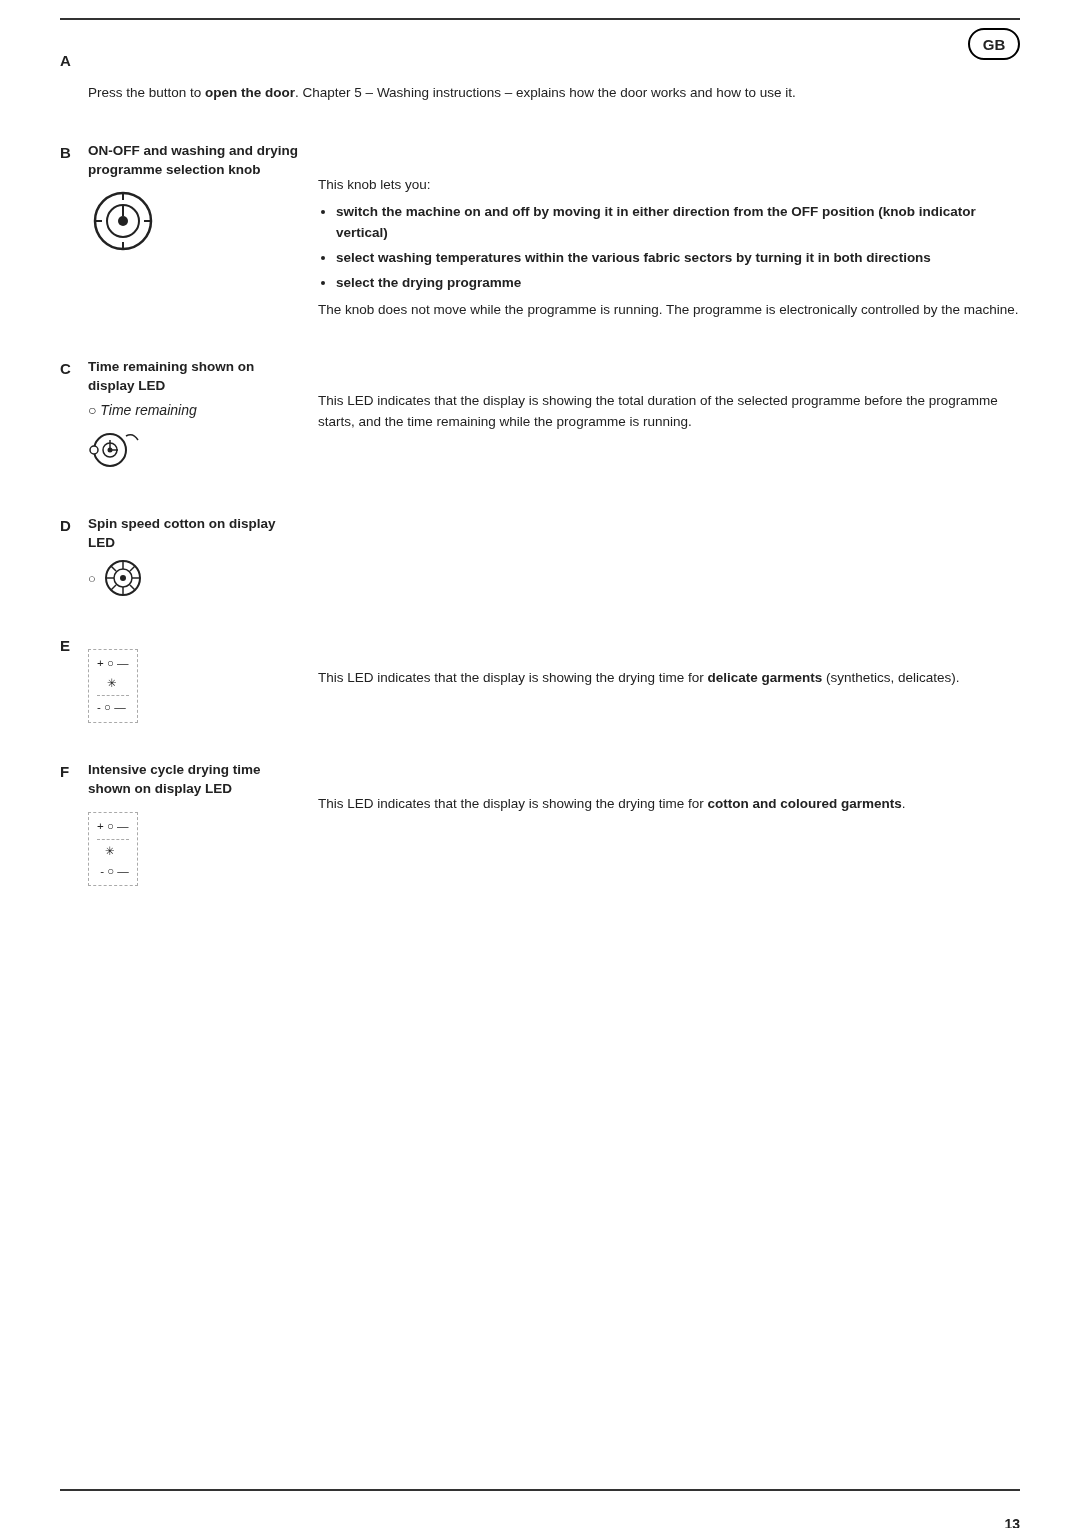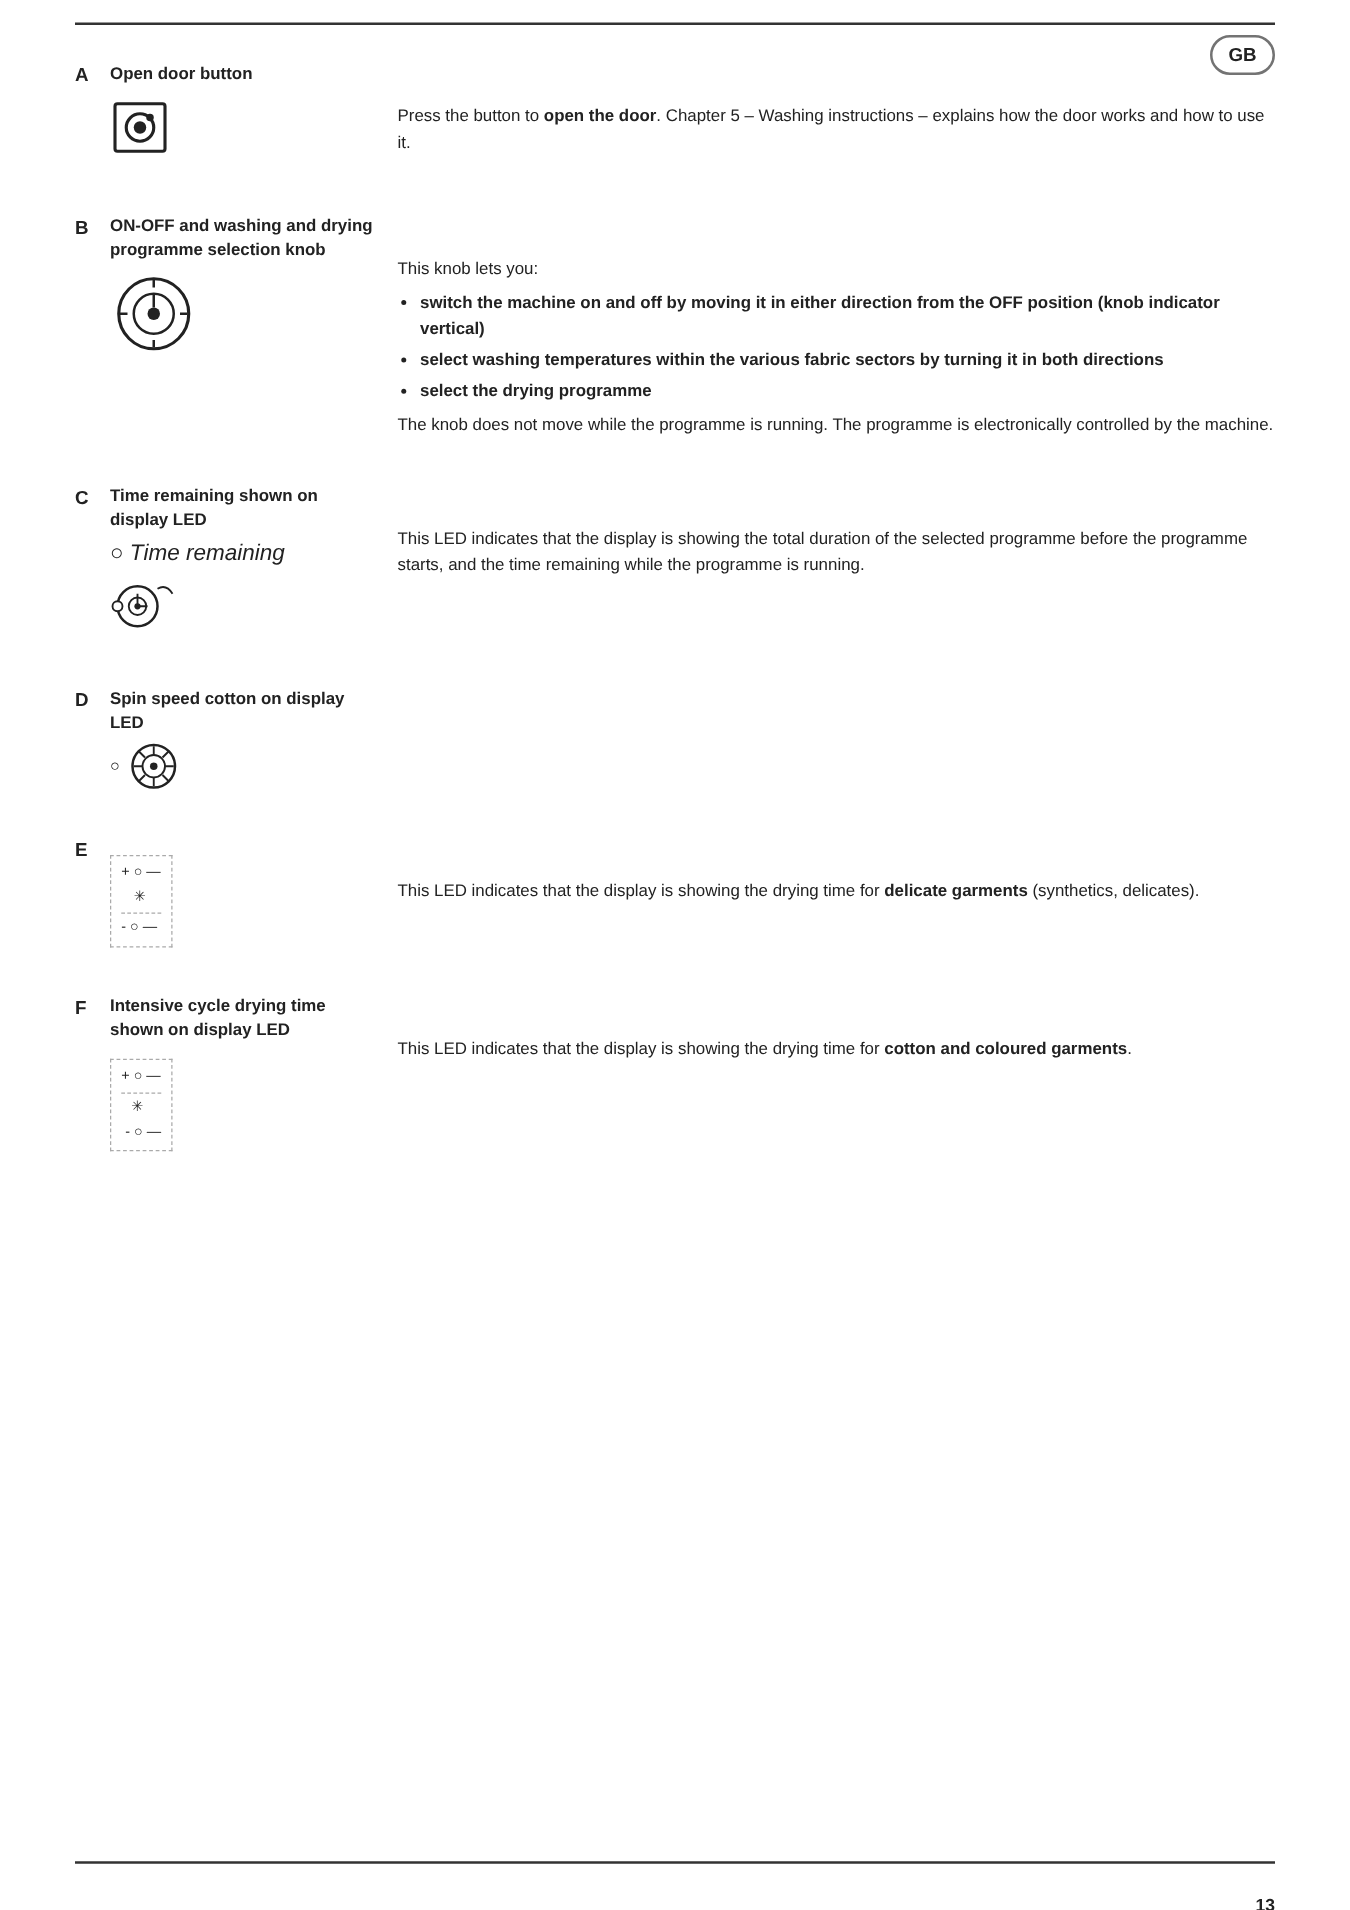--- a/index.html
+++ b/index.html
@@ -26,21 +26,21 @@
       margin: 18px 60px 0 60px;
     }
 
     
     .gb-badge {
       position: absolute;
       top: 10px;
       right: 60px;
       width: 52px;
       height: 32px;
-      border: 2px solid #737373;
+      border: 2px solid #000000;
       border-radius: 16px;
       display: flex;
       align-items: center;
       justify-content: center;
       font-weight: bold;
       font-size: 15px;
     }
 
     
     .content {
@@ -96,21 +96,21 @@
       margin-bottom: 4px;
     }
 
     
     .icon-area {
       margin-top: 6px;
     }
 
     .italic-label {
       font-style: italic;
-      font-size: 18px;
+      font-size: 14px;
       margin-bottom: 4px;
     }
 
     
     .spin-icon-row {
       display: flex;
       align-items: center;
       gap: 8px;
       margin-top: 4px;
     }
@@ -132,32 +132,20 @@
   <div class="top-border"></div>
 
   <div class="gb-badge">
     <span>GB</span>
   </div>
 
   <div class="content">
 
     <div class="row">
       <div class="row-letter">A</div>
-      <div class="row-mid">
-        <div class="row-title">Open door button</div>
-        <div class="icon-area">
-          
-          <svg width="56" height="56" viewBox="0 0 56 56">
-            <rect x="4" y="8" width="40" height="38" rx="2" ry="2" fill="#fff" stroke="#222" stroke-width="2.5"></rect>
-            <circle cx="24" cy="27" r="11" fill="#fff" stroke="#222" stroke-width="2.5"></circle>
-            <circle cx="24" cy="27" r="5" fill="#222"></circle>
-            <circle cx="32" cy="19" r="3" fill="#222"></circle>
-          </svg>
-        </div>
-      </div>
       <div class="row-desc">
         Press the button to <strong>open the door</strong>. Chapter 5 – Washing instructions – explains how the door works and how to use it.
       </div>
     </div>
 
     <div class="row">
       <div class="row-letter">B</div>
       <div class="row-mid">
         <div class="row-title">ON-OFF and washing and drying programme selection knob</div>
         <div class="icon-area">

